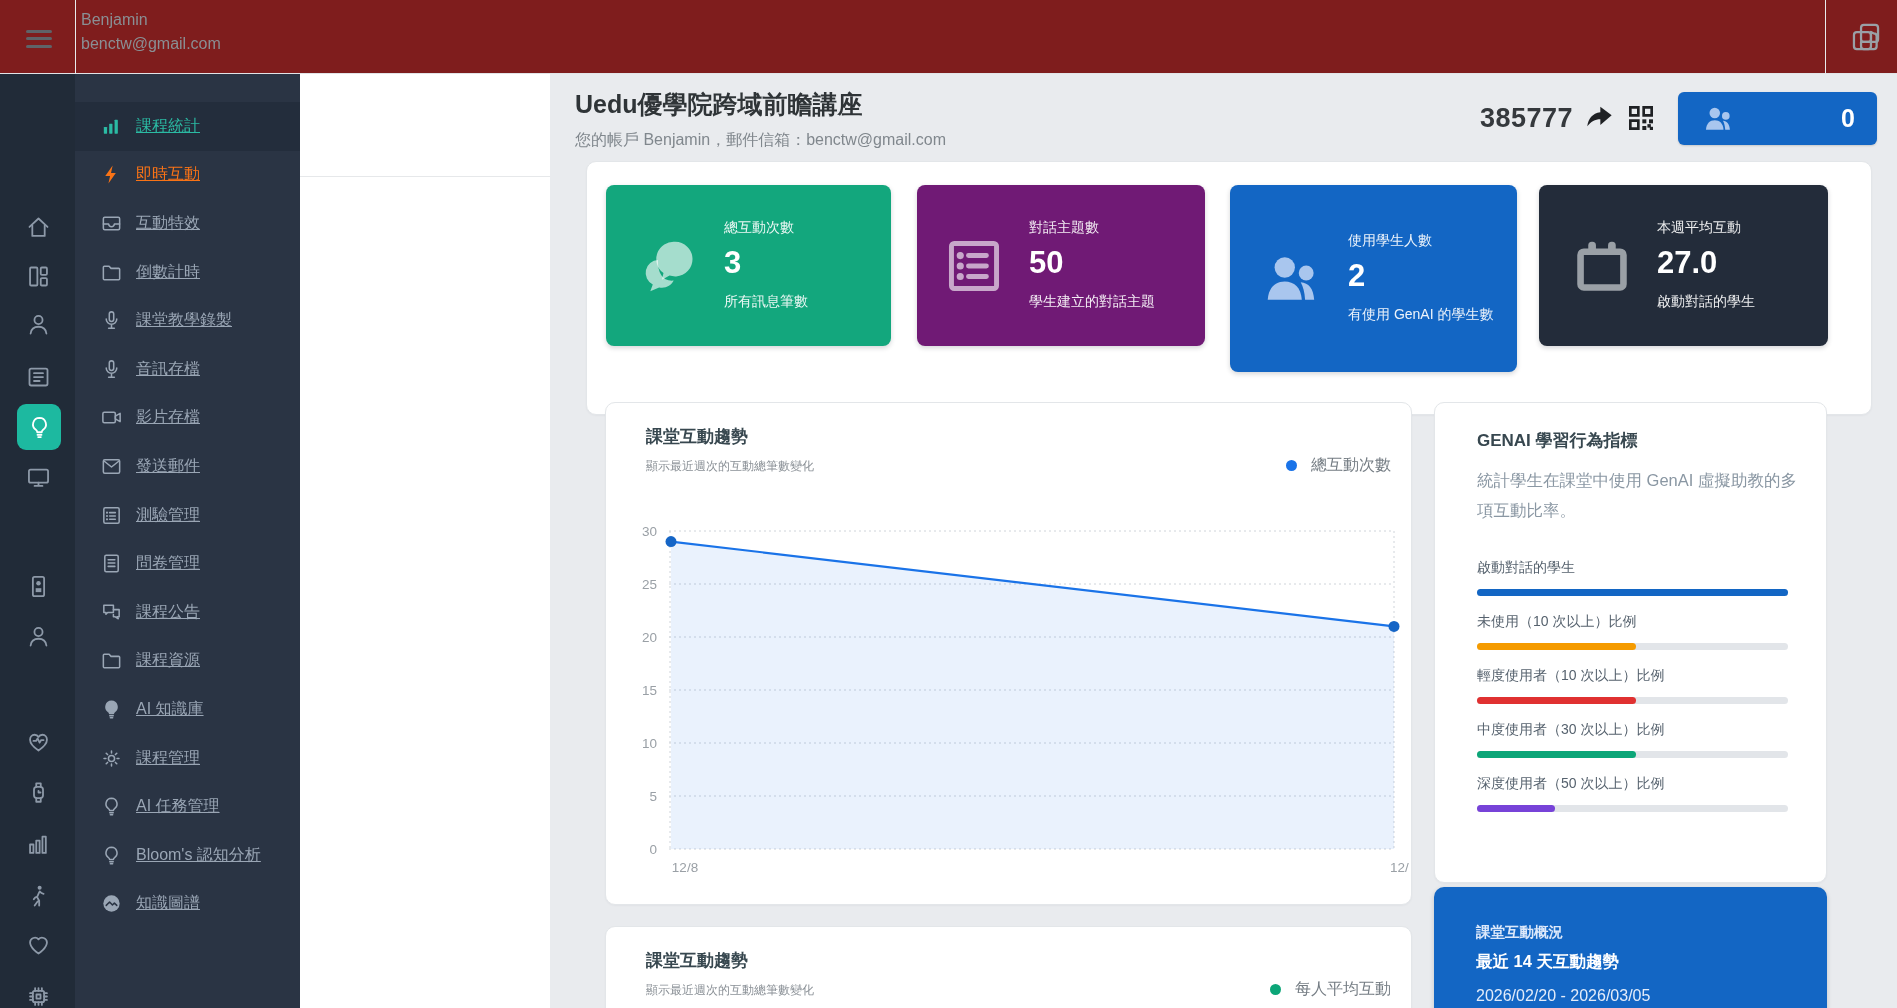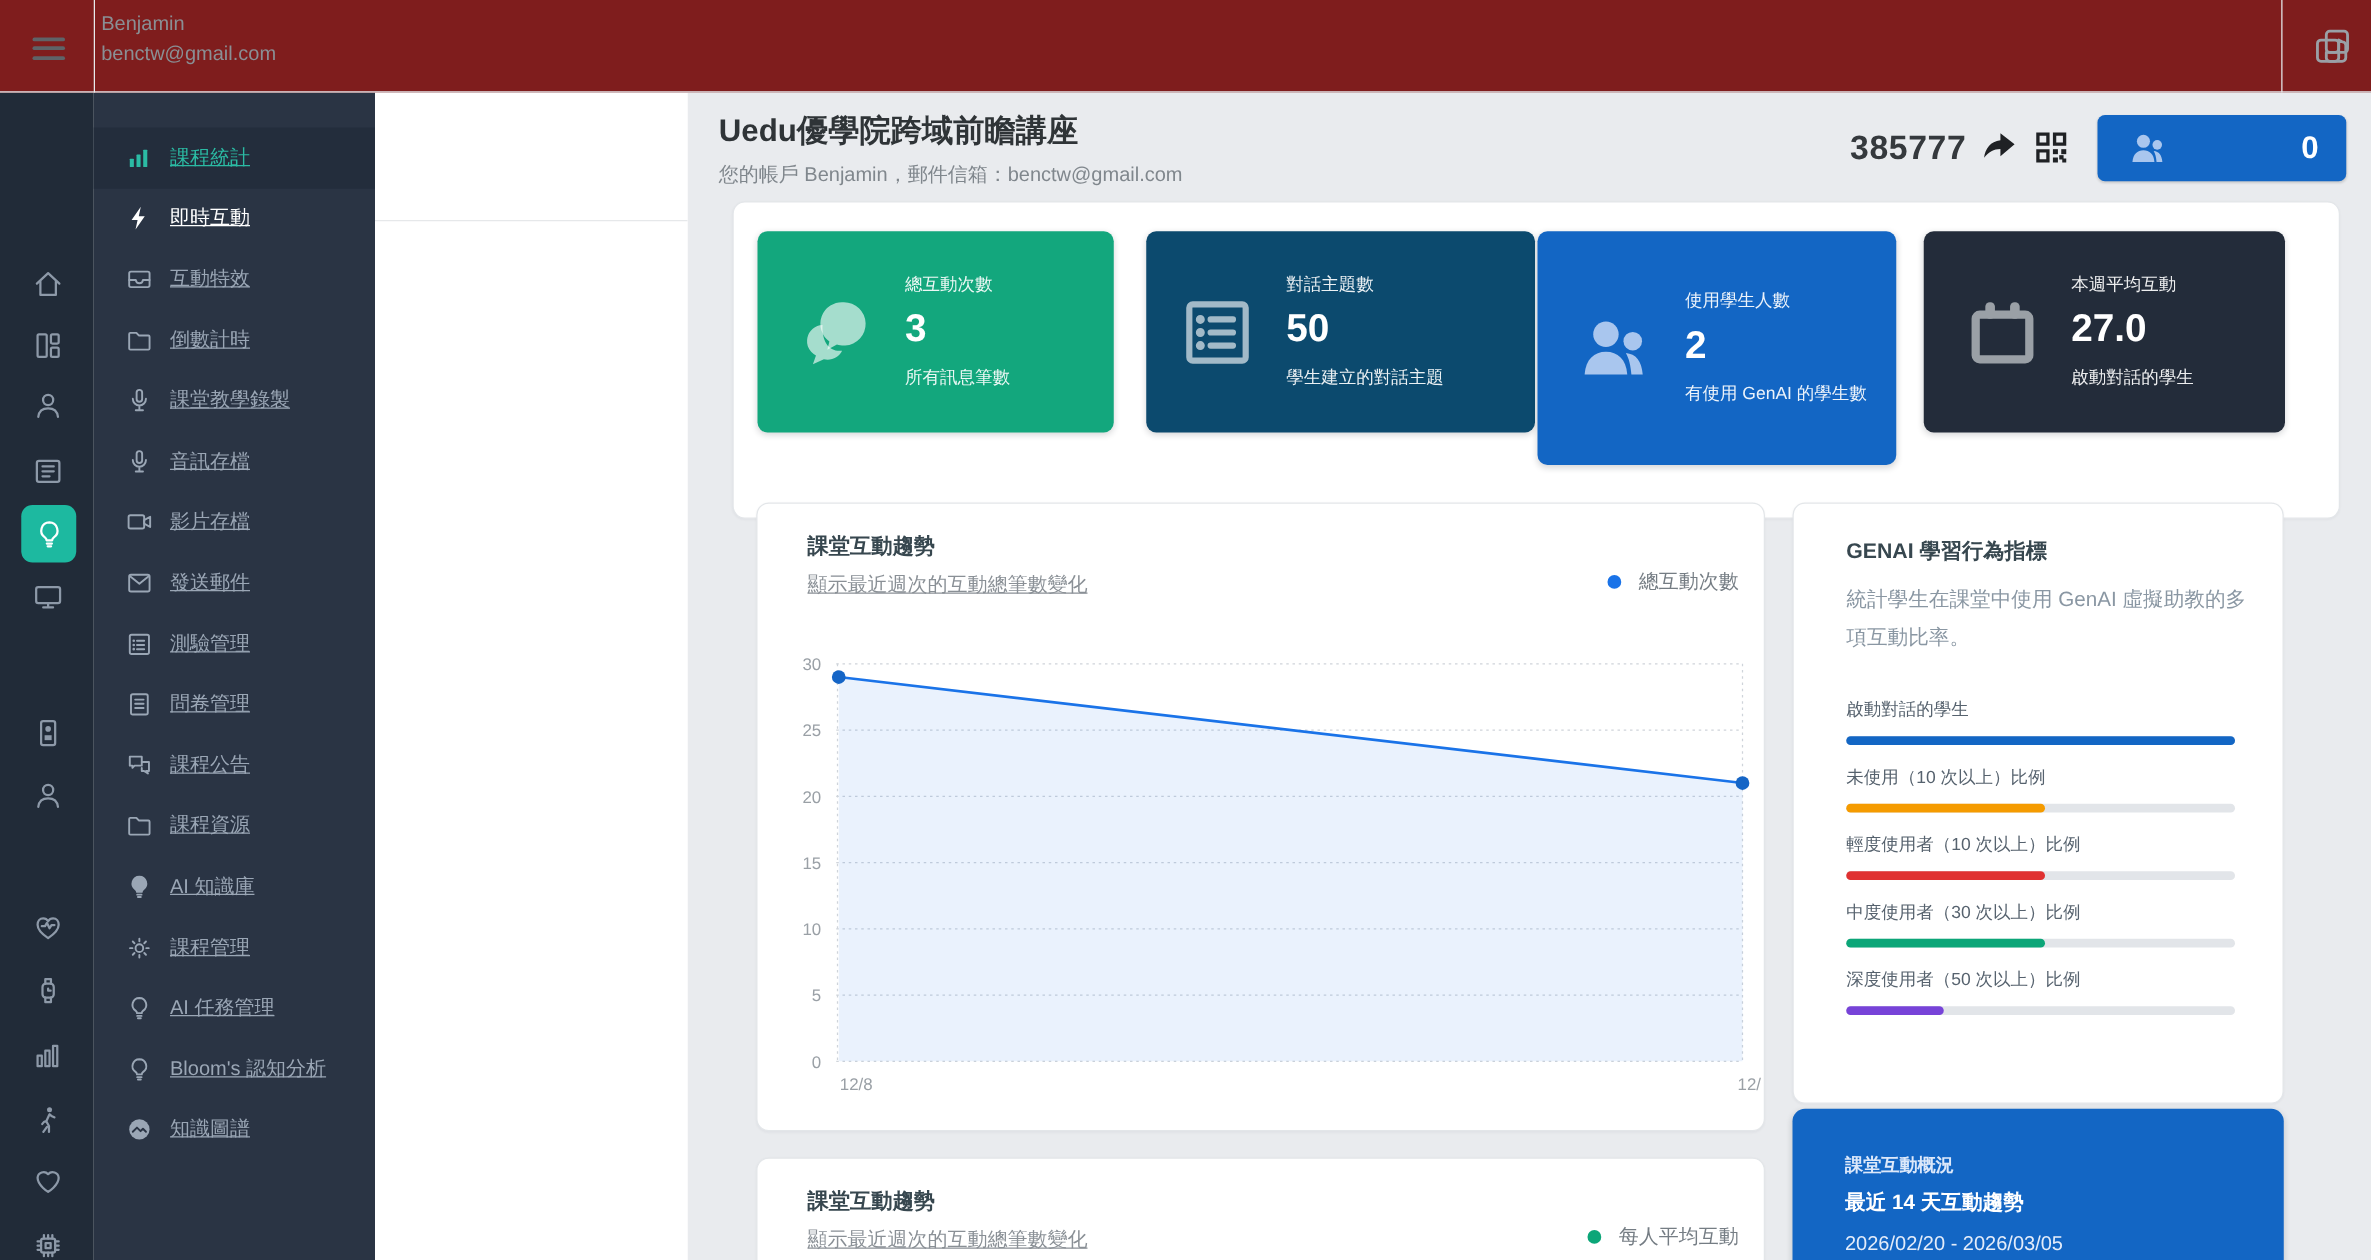--- a/index.html
+++ b/index.html
@@ -27,21 +27,21 @@
   .rail-btn.active { background:#1db9a0; color:#ffffff; width:44px; height:46px; }
 
   
   .sidepanel { position:absolute; left:75px; top:74px; width:225px; height:934px; background:#2a3444; z-index:20; }
   .nav-list { position:absolute; left:0; top:28px; width:225px; }
   .nav-item { display:flex; align-items:center; height:48.6px; padding-left:25px; color:#9aa6b5;
     font-size:16px; cursor:pointer;text-decoration:underline; }
   .nav-item .icn { width:23px; height:23px; margin-right:13px; flex:0 0 auto; }
   .nav-label { white-space:nowrap; }
   .nav-item.active { background:#232d3c; color:#2bbba4; }
-  .nav-item.warning { color:#ffffff;align-items:center; }
+  .nav-item.warning { color:#f97316;align-items:center; }
   .icn svg { width:100%; height:100%; display:block; }
 
   
   .whitecol { position:absolute; left:300px; top:74px; width:250px; height:934px; background:#ffffff; z-index:10; }
   .whitecol .hline { position:absolute; left:0; top:102px; width:250px; height:1px; background:#e6e8ea; }
 
   
   .content { position:absolute; left:550px; top:74px; width:1347px; height:934px; background:#e9ebee; }
   .page-title { position:absolute; left:25px; top:14px; font-size:25px; font-weight:bold; color:#2f3437; }
   .page-sub { position:absolute; left:25px; top:56px; font-size:16px; color:#80878d; }
@@ -61,21 +61,21 @@
   .stat-card { position:absolute; top:23px; height:161px; border-radius:8px; color:#fff; display:flex;
     align-items:center; padding:0 18px 0 30px; box-shadow:0 2px 5px rgba(20,30,40,.18); }
   .stat-icn { width:66px; height:66px; color:rgba(255,255,255,.62); flex:0 0 auto; margin-right:22px; }
   .stat-label { font-size:14px; margin-bottom:8px; color:rgba(255,255,255,.92); }
   .stat-value { font-size:31px; font-weight:bold; margin-bottom:10px; }
   .stat-sub { font-size:14px; line-height:21px; color:rgba(255,255,255,.92); max-width:160px; }
 
   .chart-panel1 { left:55px; top:328px; width:807px; height:503px; }
   .chart-panel2 { left:55px; top:852px; width:807px; height:320px; }
   .panel-title { position:absolute; left:40px; top:22px; font-size:17px; font-weight:bold; color:#37474f; }
-  .panel-sub { position:absolute; left:40px; top:55px; font-size:16px; color:#8a9096;text-decoration:underline; }
+  .panel-sub { position:absolute; left:40px; top:55px; font-size:12px; color:#8a9096; }
   .legend { position:absolute; right:20px; top:52px; display:flex; align-items:center; }
   .legend .dot { width:11px; height:11px; border-radius:50%; margin-right:14px; }
   .legend .ltx { font-size:16px; color:#757d84; }
   .plotwrap { position:absolute; left:0; top:118px; width:807px; height:372px; }
   .ax { fill:#9aa0a6; font-size:13.5px; font-family:"Liberation Sans","DejaVu Sans",sans-serif; }
   .grid { stroke:#cfd4da; stroke-width:1; stroke-dasharray:2 3; fill:none; }
 
   .genai-panel { left:884px; top:328px; width:393px; height:481px; padding:0; }
   .genai-title { position:absolute; left:42px; top:26px; font-size:17px; font-weight:bold; color:#37474f; }
   .genai-desc { position:absolute; left:42px; top:62px; width:320px; font-size:16.5px; line-height:30px; color:#8a97a3; }
@@ -447,21 +447,21 @@
                 <path d="M8 9.8a4.7 4.7 0 0 0-1.9 8.9l-.9 2.5 3.2-1.4c2.2.5 4.4-.6 5.3-2.5-3.9.4-5.9-2.7-5.7-7.5z"></path>
               </g>
             </svg>
           </span>
     <div class="stat-txt">
       <div class="stat-label">總互動次數</div>
       <div class="stat-value">3</div>
       <div class="stat-sub">所有訊息筆數</div>
     </div>
         </div>
-        <div class="stat-card" style="left: 330px; width: 311px; height: 161px; background: #0c4a6e; padding-left: 24px;">
+        <div class="stat-card" style="left: 330px; width: 288px; height: 161px; background: #701a75; padding-left: 24px;">
     <span class="stat-icn icn">
             <svg viewBox="0 0 24 24" fill="none" stroke="currentColor" stroke-width="1.6" stroke-linecap="round" stroke-linejoin="round">
               <rect x="3.8" y="3.8" width="16.4" height="16.4" rx="1" stroke-width="1.8"></rect>
               <path d="M10 8.2h6.5M10 12h6.5M10 15.8h6.5" stroke-width="1.8"></path>
               <path d="M7 8.2h.01M7 12h.01M7 15.8h.01" stroke-width="2.6"></path>
             </svg>
           </span>
     <div class="stat-txt">
       <div class="stat-label">對話主題數</div>
       <div class="stat-value">50</div>

